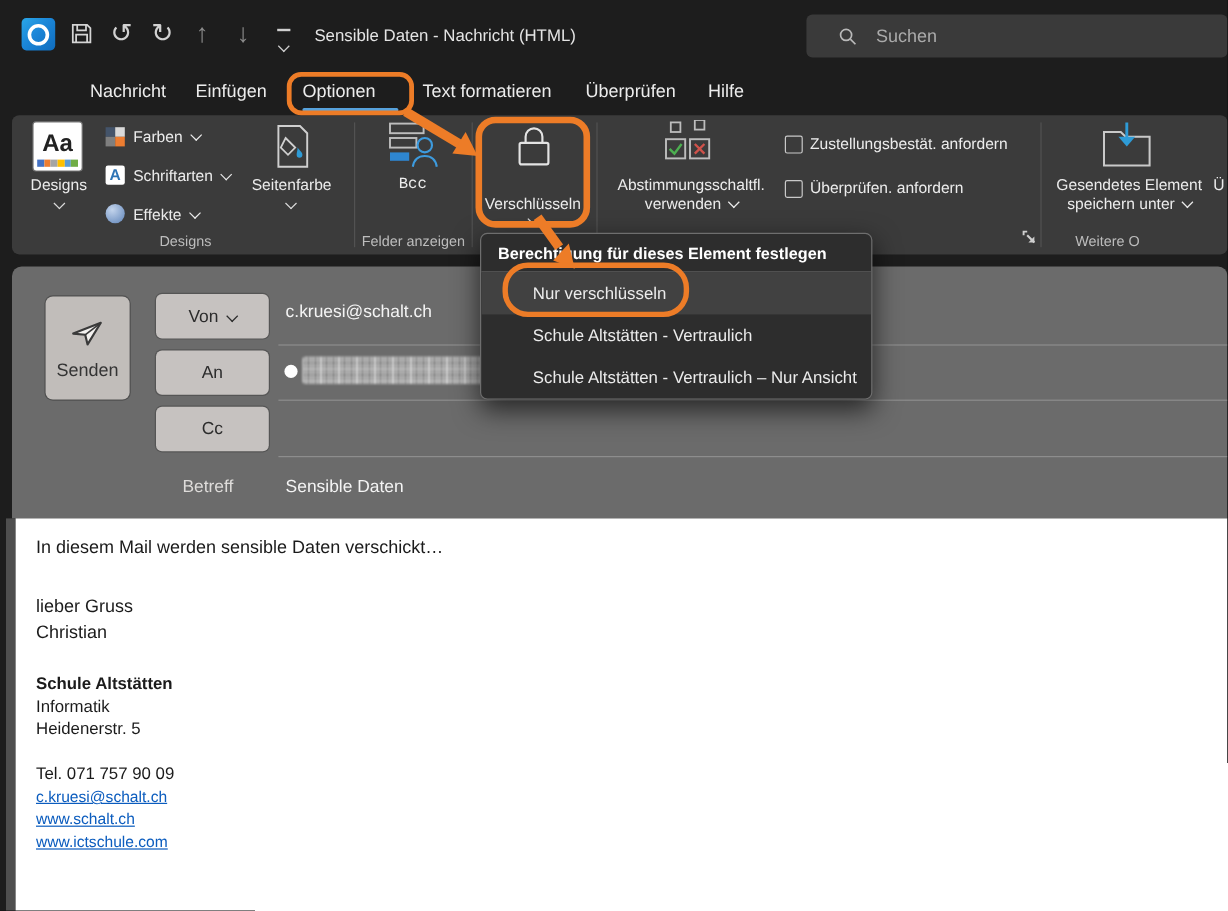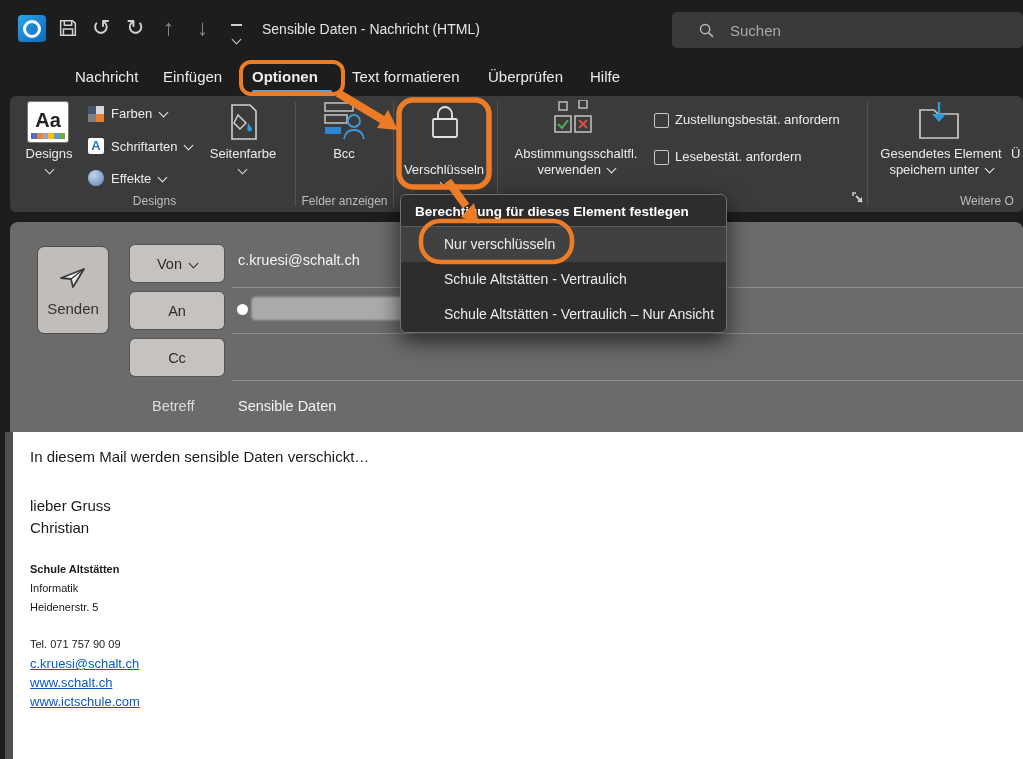--- a/index.html
+++ b/index.html
@@ -18,21 +18,21 @@
   .qat-custom .bar{display:block;width:11px;height:2px;background:#cfcfcf;margin-bottom:3px;}
   .chv{display:inline-block;width:6px;height:6px;border-right:1.7px solid currentColor;
        border-bottom:1.7px solid currentColor;transform:rotate(45deg);}
   .win-title{left:262px;top:21px;font-size:14px;color:#e4e4e4;}
   .searchbox{left:672px;top:12px;width:351px;height:36px;background:#3a3a3a;border-radius:5px;
              display:flex;align-items:center;padding-left:26px;box-sizing:border-box;gap:15px;}
   .searchbox span{font-size:15px;color:#aaa;}
 
   
   .tab{top:68px;font-size:15px;color:#ececec;white-space:nowrap;cursor:default;}
-  .tab.active{font-weight:bold;}
+  .tab.active{font-weight:normal;}
   .tab-underline{left:252px;top:90px;width:80px;height:3px;border-radius:2px;background:#57a2dc;}
 
   
   .ribbon{left:10px;top:96px;width:1013px;height:116px;background:#3b3b3b;border-radius:6px;}
   .rlabel{font-size:13px;color:#ececec;white-space:nowrap;text-align:center;}
   .rgroup-label{font-size:12px;color:#bdbdbd;text-align:center;white-space:nowrap;}
   .vsep{width:1px;background:#525252;}
   .bigbtn-label{text-align:center;font-size:13px;color:#ececec;white-space:nowrap;}
   .designs-icon{left:28px;top:102px;width:40px;height:40px;background:#fff;border-radius:2px;
                 display:flex;flex-direction:column;align-items:center;justify-content:flex-end;
@@ -74,21 +74,21 @@
          background:
            repeating-linear-gradient(90deg,rgba(255,255,255,.95) 0 1px,rgba(255,255,255,0) 1px 3px),
            repeating-linear-gradient(0deg,rgba(255,255,255,.55) 0 1px,rgba(255,255,255,0) 1px 2px);}
 
   
   .mailbody{left:13px;top:432px;width:1010px;height:327px;background:#fff;color:#1b1b1b;
             box-sizing:border-box;padding:16px 0 0 17px;}
   .gutter{left:5px;top:432px;width:8px;height:327px;background:#4f4f4f;}
   .mailbody .p1{font-size:15px;margin:0 0 0 0;}
   .mailbody .greet{font-size:15px;margin:0;line-height:22px;}
-  .sig{font-size:11px;line-height:19px;margin:0;}
+  .sig{font-size:14px;line-height:19px;margin:0;}
   .sig-name{font-weight:bold;}
   .maillink{display:block;width:fit-content;font-size:13px;line-height:19px;color:#0b5cbe;
             text-decoration:underline;}
 
   .annot{left:0;top:0;z-index:20;pointer-events:none;}
 </style>
 </head>
 <body>
 
 <div class="screen">
@@ -178,21 +178,21 @@
 
   <div class="abs" style="left:323px;top:101px;">
     <svg width="42" height="40" viewBox="0 0 42 40">
       <rect x="2" y="2" width="28" height="8" fill="none" stroke="#bdbdbd" stroke-width="1.6"></rect>
       <rect x="2" y="14" width="22" height="8" fill="none" stroke="#bdbdbd" stroke-width="1.6"></rect>
       <rect x="2" y="26" width="16" height="7" fill="#2e86d0"></rect>
       <circle cx="31" cy="20" r="6" fill="none" stroke="#3d9bde" stroke-width="1.8"></circle>
       <path d="M21 38c1-6 5-9 10-9s9 3 10 9" fill="none" stroke="#3d9bde" stroke-width="1.8"></path>
     </svg>
   </div>
-  <div class="abs bigbtn-label" style="left:324px;top:146px;width:40px;">Bcc</div>
+  <div class="abs bigbtn-label" style="left:324px;top:146px;width:40px;font-family:Liberation Mono, monospace;">Bcc</div>
   <div class="abs rgroup-label" style="left:297px;top:194px;width:95px;">Felder anzeigen</div>
 
   <div class="abs vsep" style="left:393px;top:102px;height:104px;"></div>
 
   <div class="abs" style="left:429px;top:104px;">
     <svg width="32" height="38" viewBox="0 0 32 38">
       <rect x="4" y="15" width="24" height="18" rx="1.5" fill="none" stroke="#e3e3e3" stroke-width="1.8"></rect>
       <path d="M9 15v-5a7 7 0 0 1 14 0v5" fill="none" stroke="#e3e3e3" stroke-width="1.8"></path>
     </svg>
   </div>
@@ -212,21 +212,21 @@
     </svg>
   </div>
   <div class="abs bigbtn-label" style="left:500px;top:146px;width:152px;text-align:center;">Abstimmungsschaltfl.</div>
   <div class="abs bigbtn-label" style="left:500px;top:162px;width:152px;">
     <span>verwenden</span> <span class="chv" style="margin-left:3px;vertical-align:2px;"></span>
   </div>
 
   <div class="abs checkbox" style="left:654px;top:113px;"></div>
   <div class="abs cb-label" style="left:675px;top:112px;">Zustellungsbestät. anfordern</div>
   <div class="abs checkbox" style="left:654px;top:150px;"></div>
-  <div class="abs cb-label" style="left:675px;top:149px;">Lesebestät. anfordern</div>
+  <div class="abs cb-label" style="left:675px;top:149px;">Überprüfen. anfordern</div>
 
   <div class="abs" style="left:851px;top:191px;">
     <svg width="14" height="14" viewBox="0 0 14 14">
       <path d="M2 5V2h3" fill="none" stroke="#cfcfcf" stroke-width="1.6"></path>
       <path d="M5 5l6 6" stroke="#cfcfcf" stroke-width="1.8"></path>
       <path d="M11 6v5H6z" fill="#cfcfcf"></path>
     </svg>
   </div>
 
   <div class="abs vsep" style="left:867px;top:102px;height:104px;"></div>
@@ -236,21 +236,21 @@
       <path d="M2 10h14l4 4h20v24H2z" fill="none" stroke="#c9c9c9" stroke-width="1.7"></path>
       <path d="M21 2v18" stroke="#2e9bd6" stroke-width="2.4"></path>
       <path d="M14 14l7 8 7-8z" fill="#2e9bd6"></path>
     </svg>
   </div>
   <div class="abs bigbtn-label" style="left:870px;top:146px;width:142px;">Gesendetes Element</div>
   <div class="abs bigbtn-label" style="left:870px;top:162px;width:142px;">
     <span>speichern unter</span> <span class="chv" style="margin-left:3px;vertical-align:2px;"></span>
   </div>
   <div class="abs cutoff" style="left:1011px;top:146px;">Ü</div>
-  <div class="abs rgroup-label" style="left:960px;top:194px;">Weitere O</div>
+  <div class="abs rgroup-label" style="left:896px;top:194px;">Weitere O</div>
 
   <div class="abs compose"></div>
 
   <div class="abs send-btn">
     <svg width="30" height="28" viewBox="0 0 30 28">
       <path d="M3 14 L26 5 L15 23 L13 15 Z" fill="#f4f2f0" stroke="#3a3a3a" stroke-width="1.8" stroke-linejoin="round"></path>
       <path d="M13 15 L26 5" fill="none" stroke="#3a3a3a" stroke-width="1.4"></path>
     </svg>
     <span>Senden</span>
   </div>

